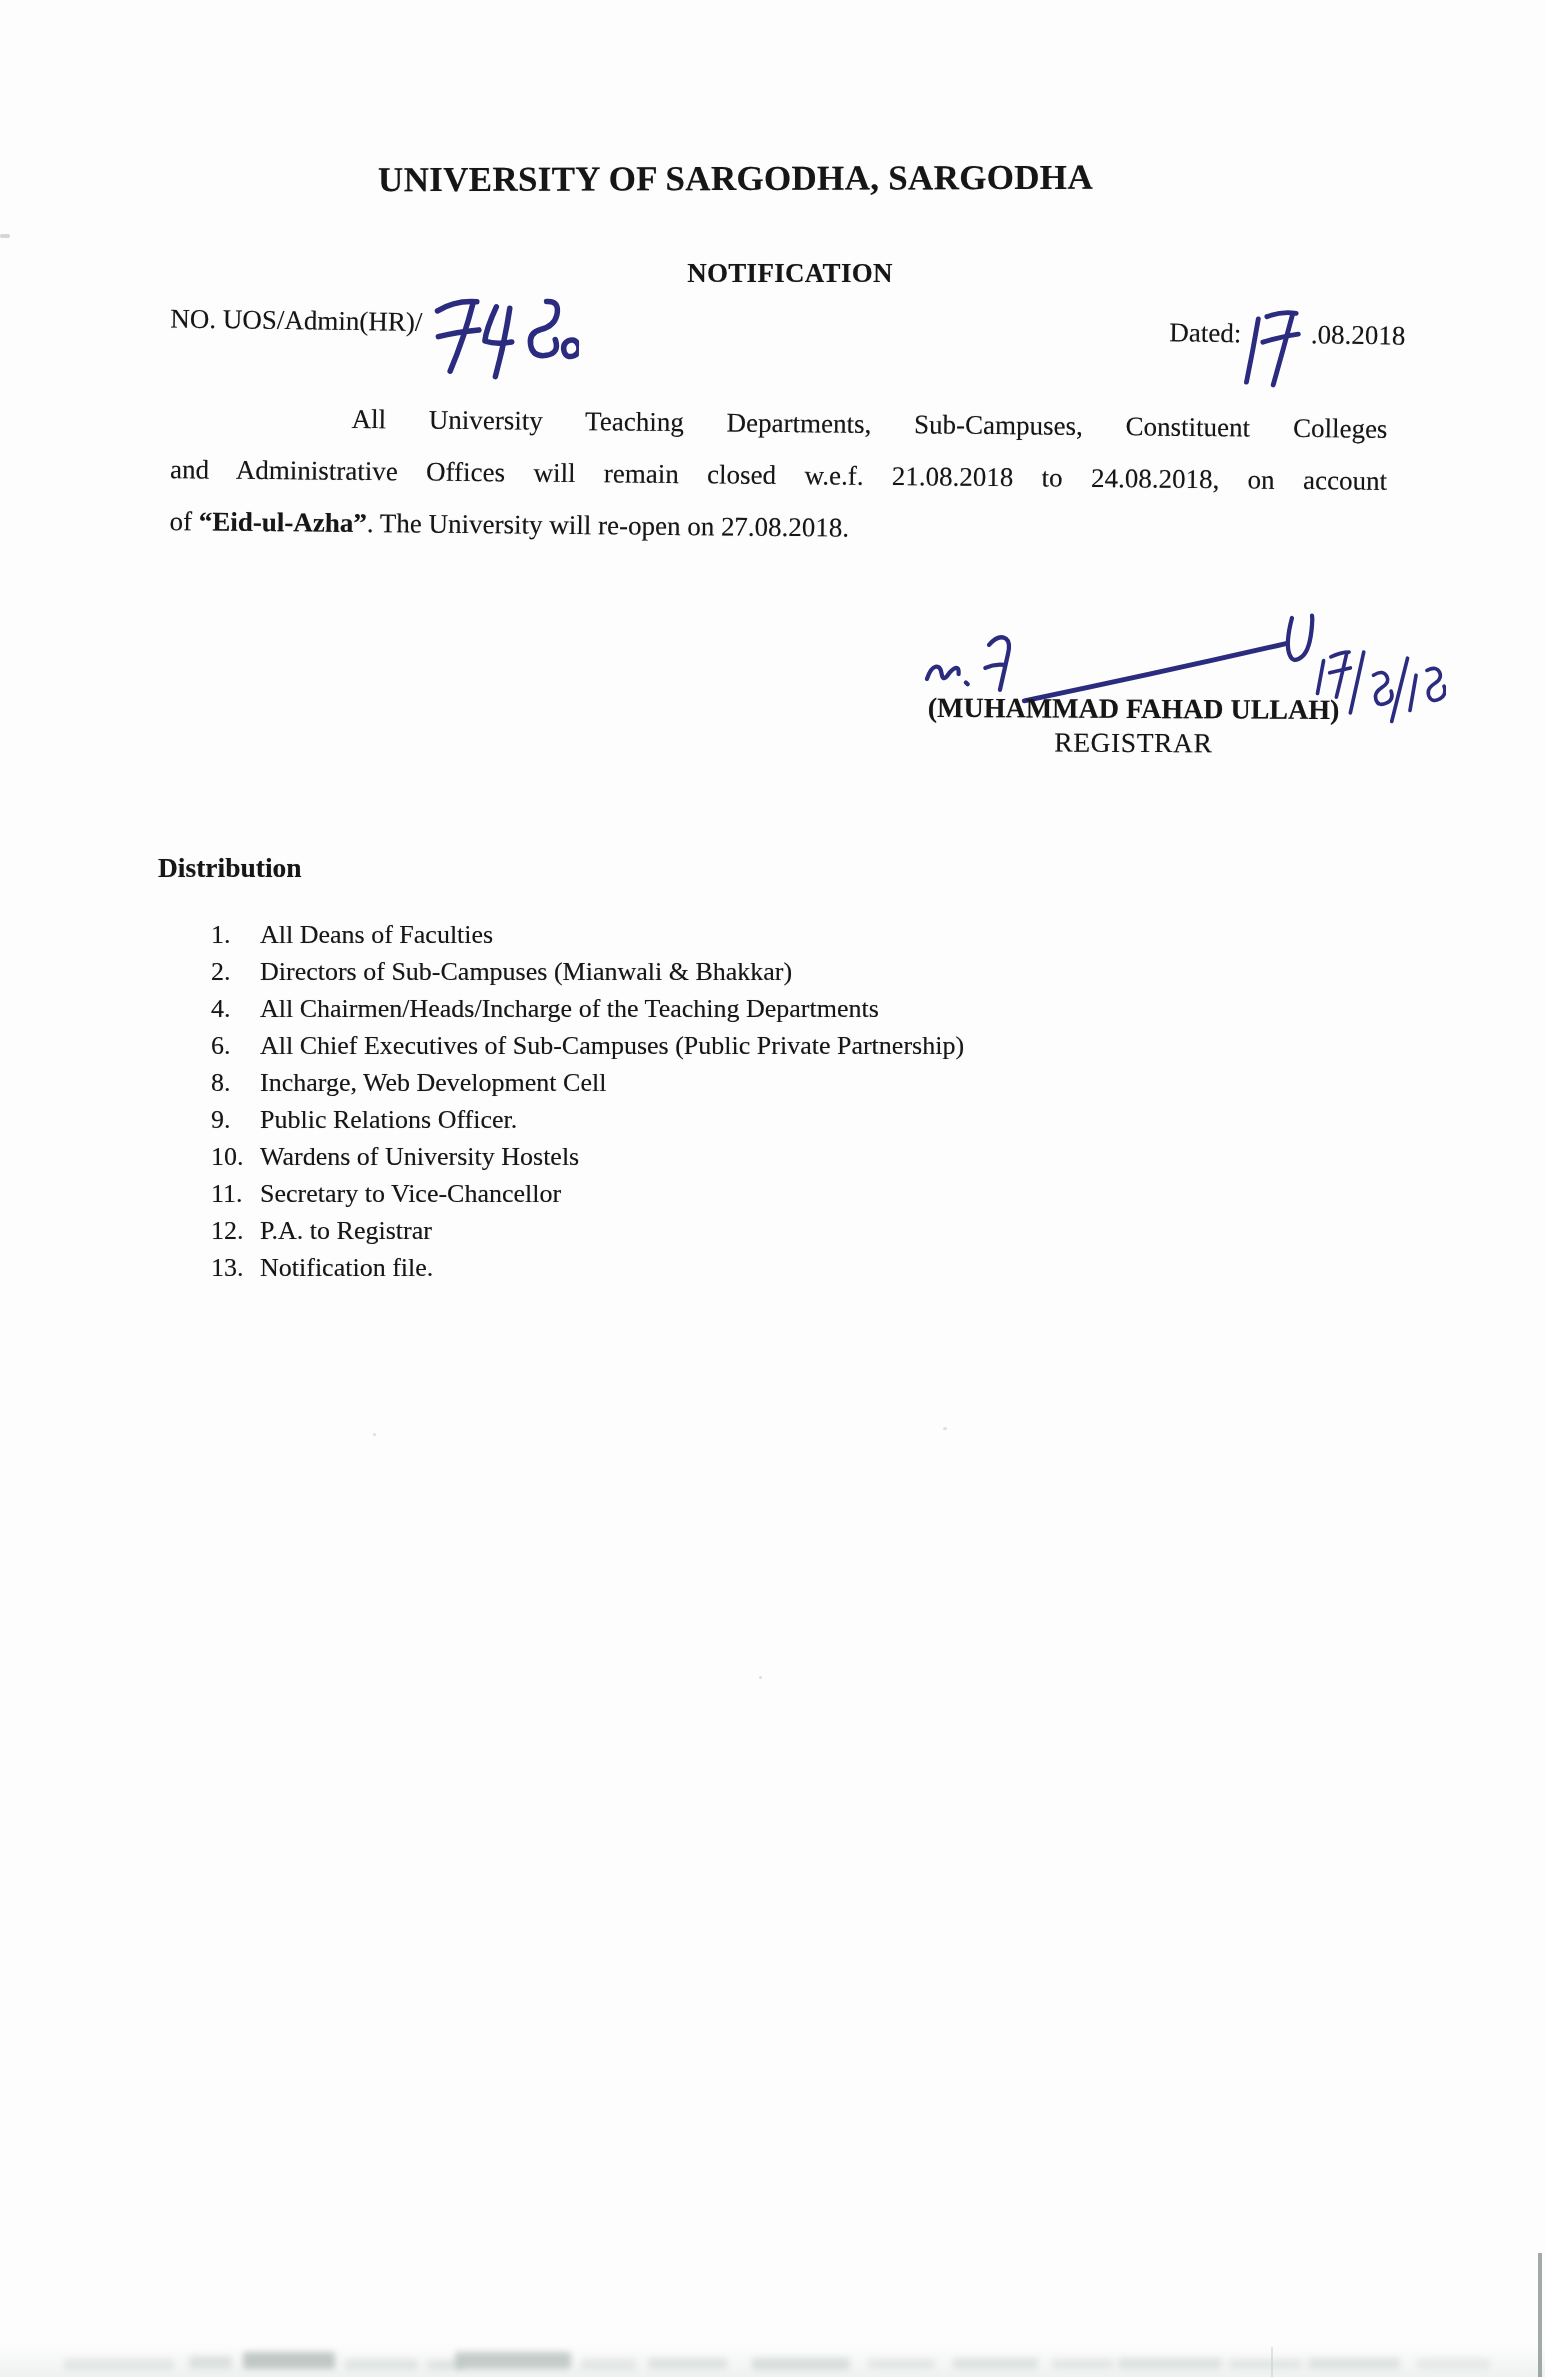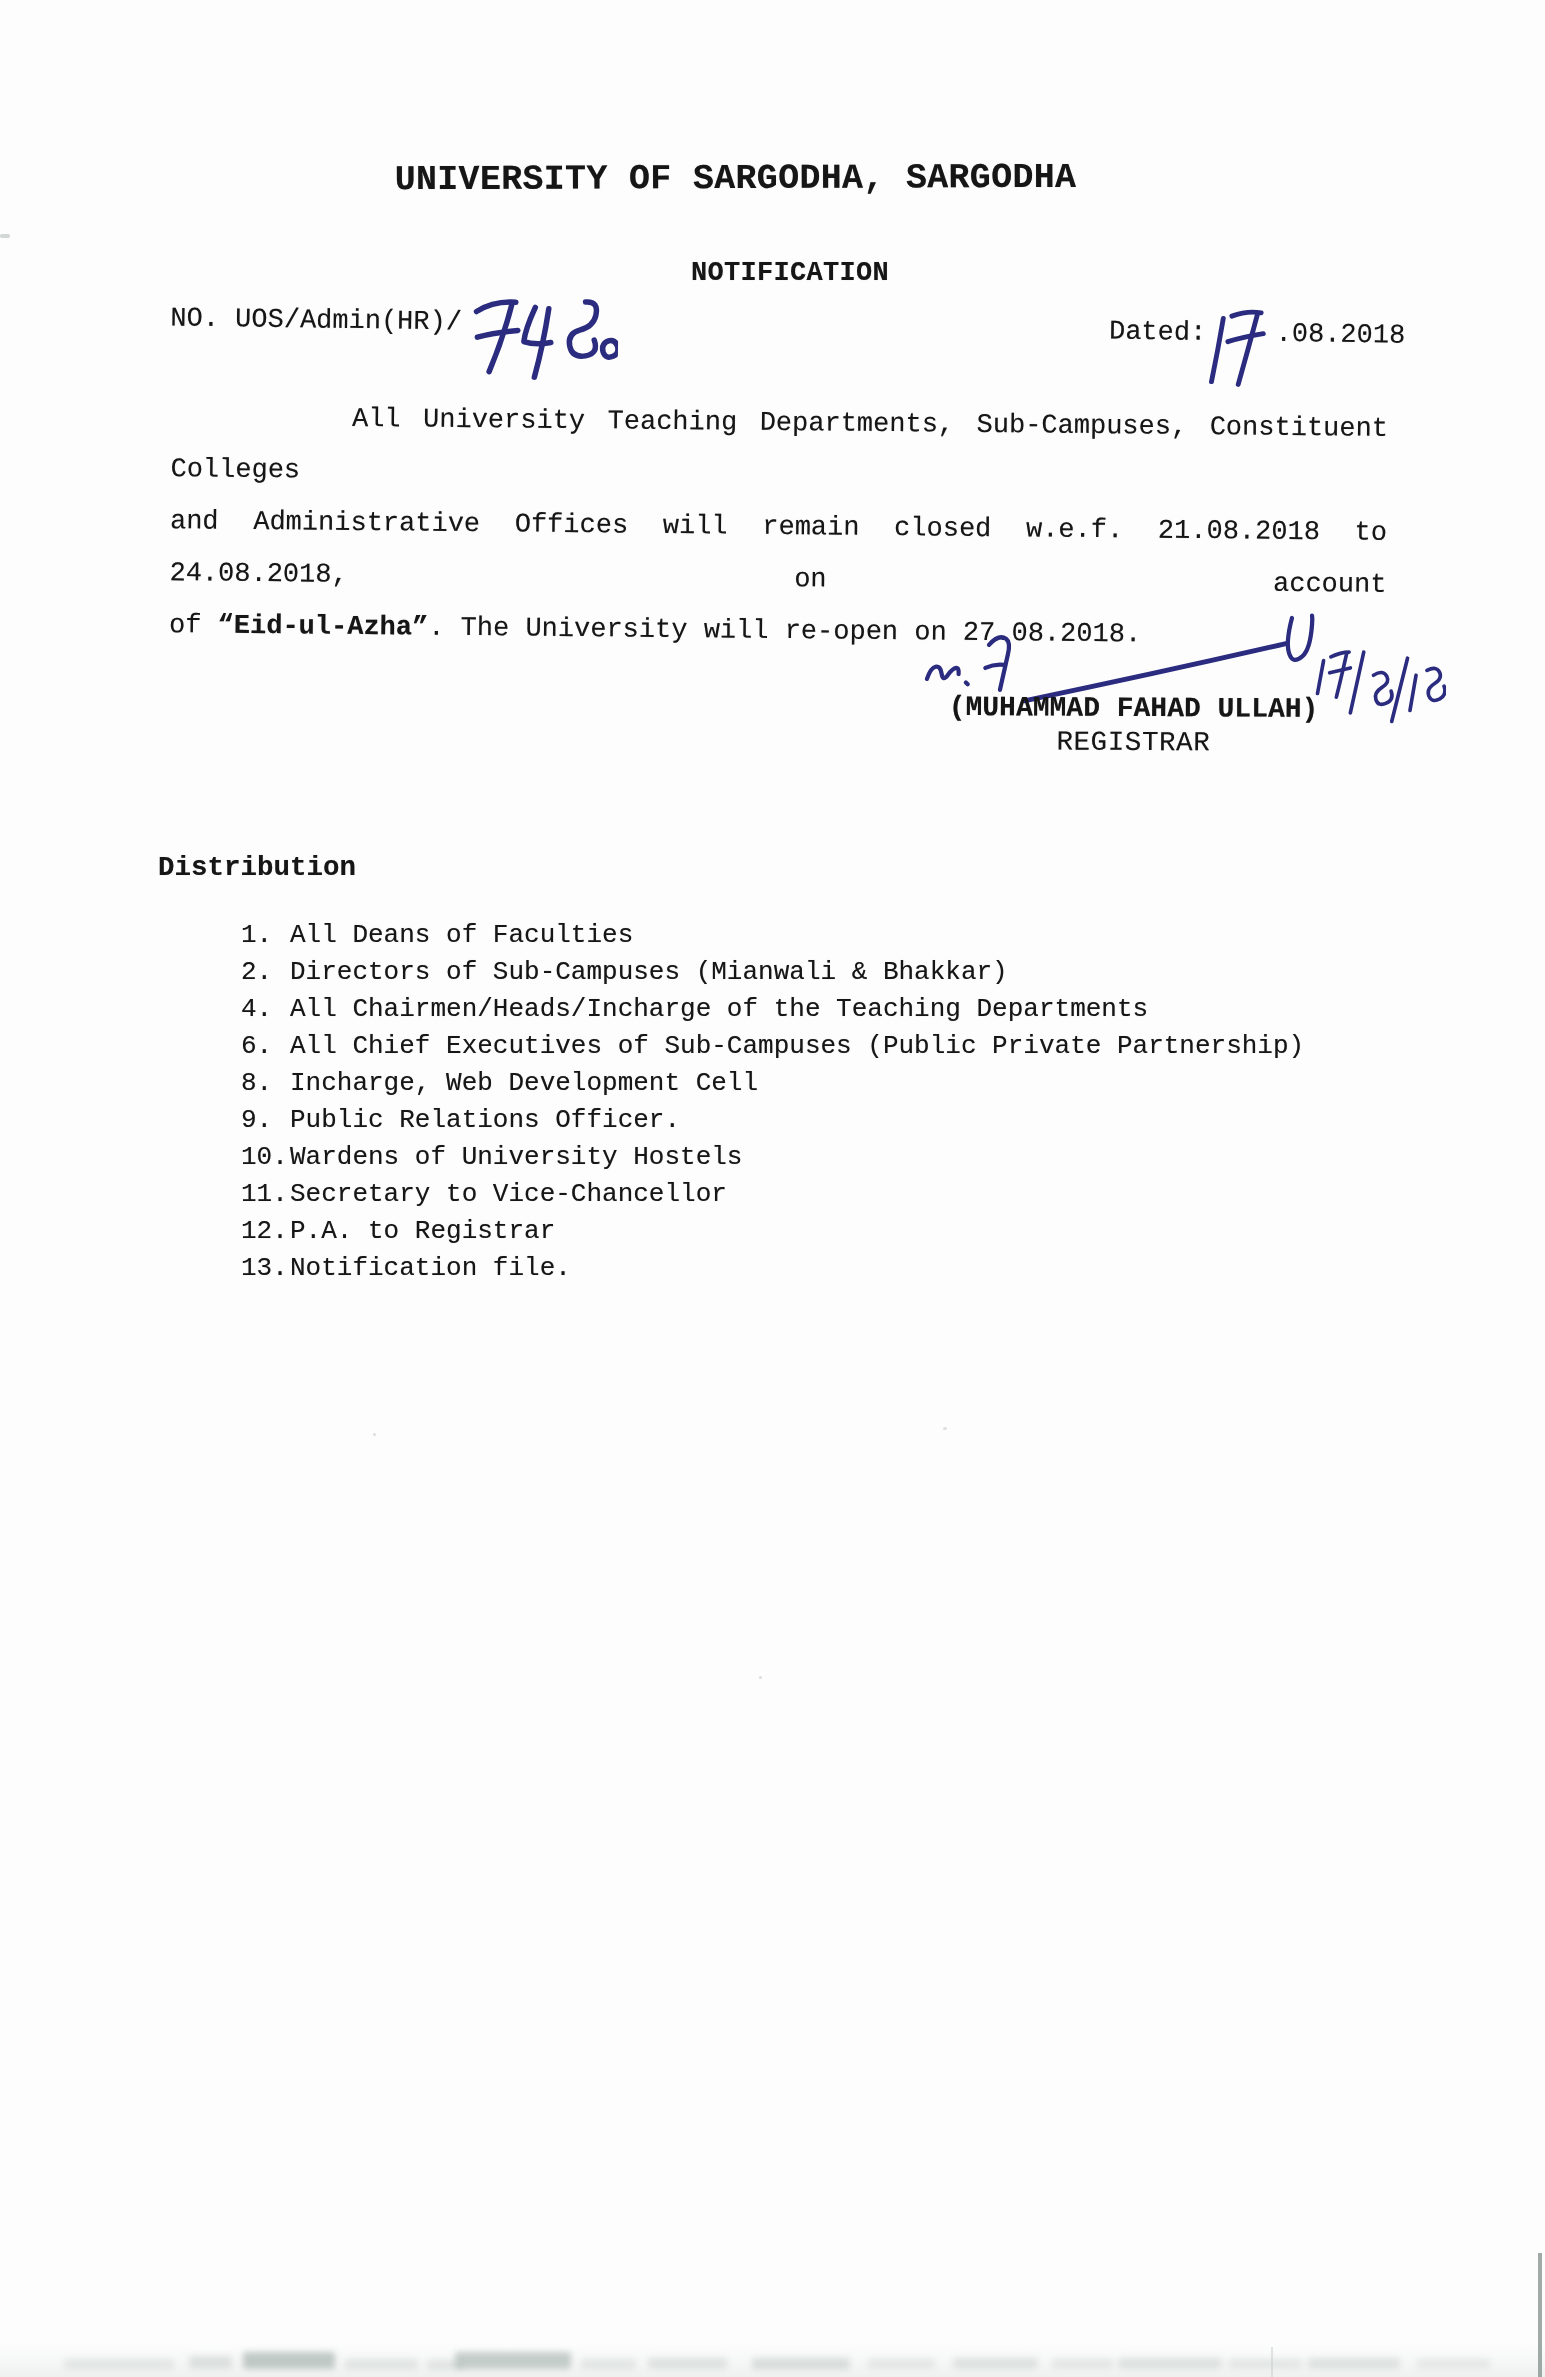--- a/index.html
+++ b/index.html
@@ -1,21 +1,21 @@
 <!DOCTYPE html>
 <html style="font-size:9.8px"><head>
 <meta charset="utf-8">
 <style>
   html,body{margin:0;padding:0;background:#ffffff;}
   .page{
     position:relative;
     width:1545px;height:2377px;
     background:#fdfdfd;
     overflow:hidden;
-    font-family:Liberation Mono, monospace;
+    font-family:Liberation Serif, serif;
     color:#161616;
   }
   .txt{ text-shadow:0 0 0.7px rgba(30,30,30,.45); }
 
   .doc-title{
     position:absolute; top:159px; left:0; right:74px;
     text-align:center; font-size:35px; font-weight:bold; letter-spacing:0.3px;
     transform:rotate(-0.2deg);
   }
   .doc-subtitle{
@@ -45,21 +45,21 @@
     position:absolute; left:906px; top:692px; width:455px;
     text-align:center; line-height:34px; transform:rotate(0.3deg);
   }
   .sig-name{ font-size:28px; font-weight:bold; }
   .sig-title{ font-size:27.5px; letter-spacing:0.6px; }
 
   .dist-heading{
     position:absolute; left:158px; top:852px;
     font-size:27.5px; font-weight:bold;
   }
-  .dist-list{ position:absolute; left:211px; top:920px;margin-left:30px; }
+  .dist-list{ position:absolute; left:211px; top:920px; }
   .dist-item{ height:37px; font-size:26px; white-space:nowrap; }
   .dist-item .num{ display:inline-block; width:49px; }
 
   
   .speck{ position:absolute; background:#b9c1bf; border-radius:50%; opacity:.5; }
   .left-dash{ position:absolute; left:0; top:234px; width:9.8px; height:3.7px;
     background:#b6bfbc; opacity:.6; border-radius:1.8px; }
   .noise-strip{ position:absolute; left:0; top:2343px; width:1545px; height:34px;
     background:linear-gradient(to bottom, rgba(190,200,197,0) 0%, rgba(190,200,197,.22) 100%); }
   .smudge{ position:absolute; filter:blur(3.1px); border-radius:2.4px; }

